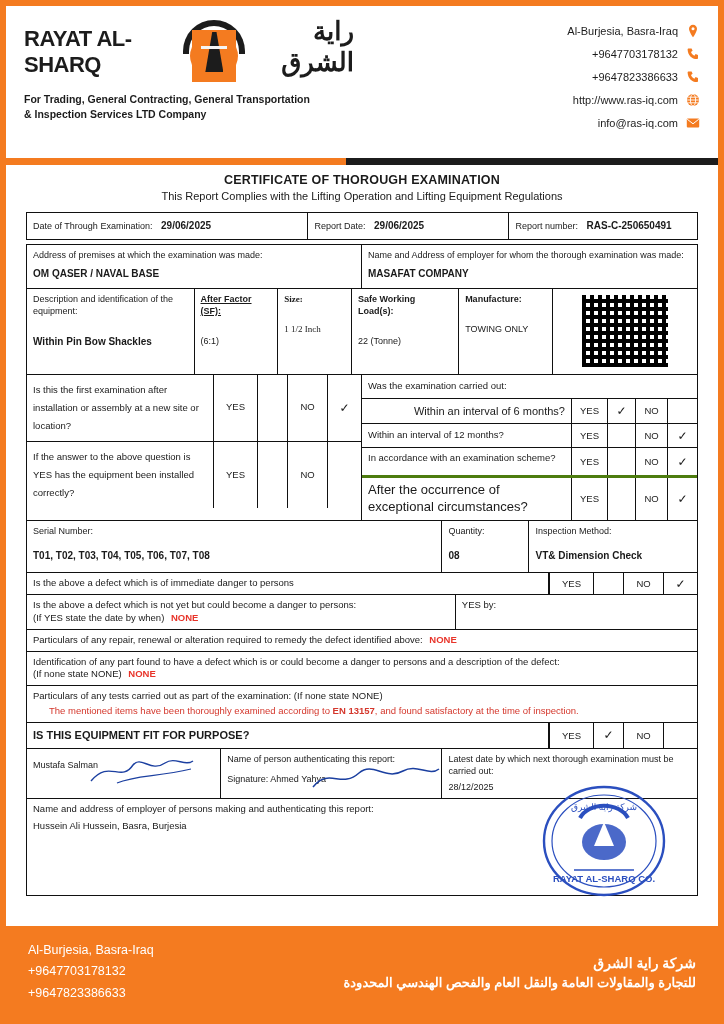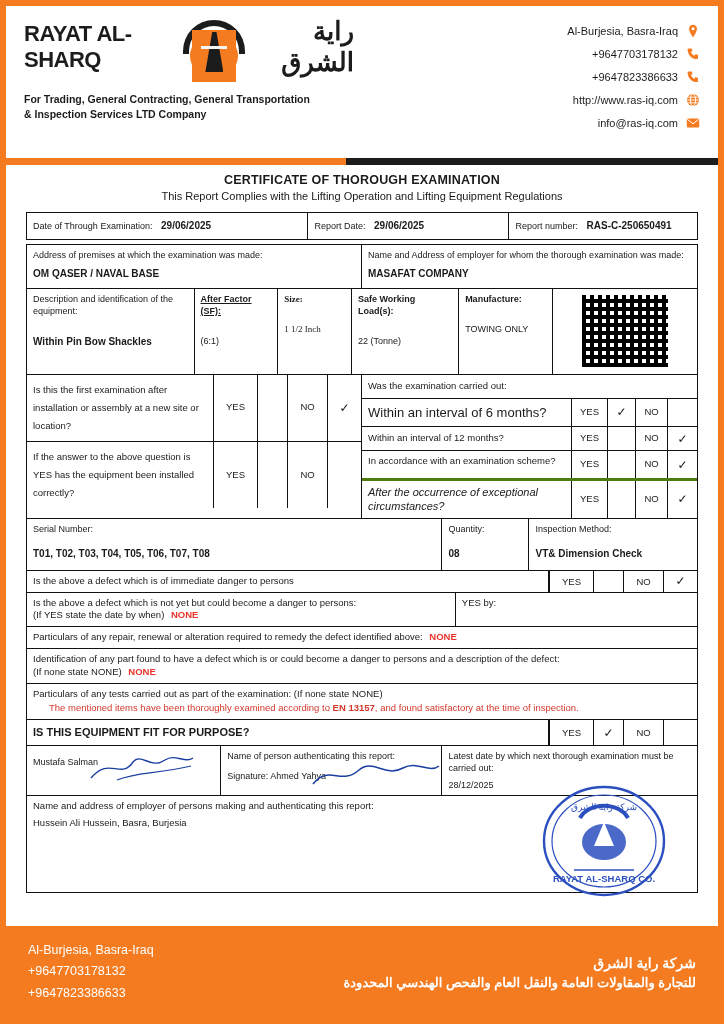--- a/index.html
+++ b/index.html
@@ -23,21 +23,21 @@
   }
   
   .header {
     position: relative;
     height: 150px;
     display: flex;
     align-items: flex-start;
     padding: 10px 18px 0 18px;
   }
   .logo-block { width: 330px; position: relative; }
-  .logo-row { display:flex; align-items:center; gap:6px; }
+  .logo-row { display:flex; align-items:flex-end; gap:6px; }
   .logo-en {
     font-family: "Liberation Sans", sans-serif;
     font-weight: bold;
     font-size: 22px;
     letter-spacing: -0.5px;
     color: #1c1c1c;
   }
   .logo-mark {
     width: 74px; height: 62px;
     position: relative;
@@ -318,21 +318,21 @@
             <div class="b" style="width:40px;">NO</div>
             <div class="b" style="width:34px;"></div>
           </div>
         </div>
       </div>
 
       <div class="cell grow" style="padding:0;">
         <div style="padding:5px 6px;font-size:9.5px;border-bottom:1px solid #111;">Was the examination carried out:</div>
 
         <div style="display:flex;border-bottom:1px solid #111;min-height:24px;">
-          <div style="flex:1;padding:5px 6px;font-size:13px;">Within an interval of 6 months?</div>
+          <div style="flex:1;padding:5px 6px;font-size:11px;text-align:right;">Within an interval of 6 months?</div>
           <div class="yn">
             <div class="b" style="width:36px;">YES</div>
             <div class="b tick" style="width:28px;">✓</div>
             <div class="b" style="width:32px;">NO</div>
             <div class="b" style="width:30px;"></div>
           </div>
         </div>
 
         <div style="display:flex;border-bottom:1px solid #111;min-height:24px;">
           <div style="flex:1;padding:5px 6px;font-size:9.5px;">Within an interval of 12 months?</div>
@@ -348,21 +348,21 @@
           <div style="flex:1;padding:4px 6px;font-size:9.5px;line-height:1.3;">In accordance with an examination scheme?</div>
           <div class="yn">
             <div class="b" style="width:36px;">YES</div>
             <div class="b" style="width:28px;"></div>
             <div class="b" style="width:32px;">NO</div>
             <div class="b tick" style="width:30px;">✓</div>
           </div>
         </div>
 
         <div style="display:flex;min-height:30px;">
-          <div style="flex:1;padding:4px 6px;font-size:11px;line-height:1.3;font-style:italic;">After the occurrence of exceptional circumstances?</div>
+          <div style="flex:1;padding:4px 6px;font-size:13px;line-height:1.3;">After the occurrence of exceptional circumstances?</div>
           <div class="yn">
             <div class="b" style="width:36px;">YES</div>
             <div class="b" style="width:28px;"></div>
             <div class="b" style="width:32px;">NO</div>
             <div class="b tick" style="width:30px;">✓</div>
           </div>
         </div>
       </div>
     </div>
 

